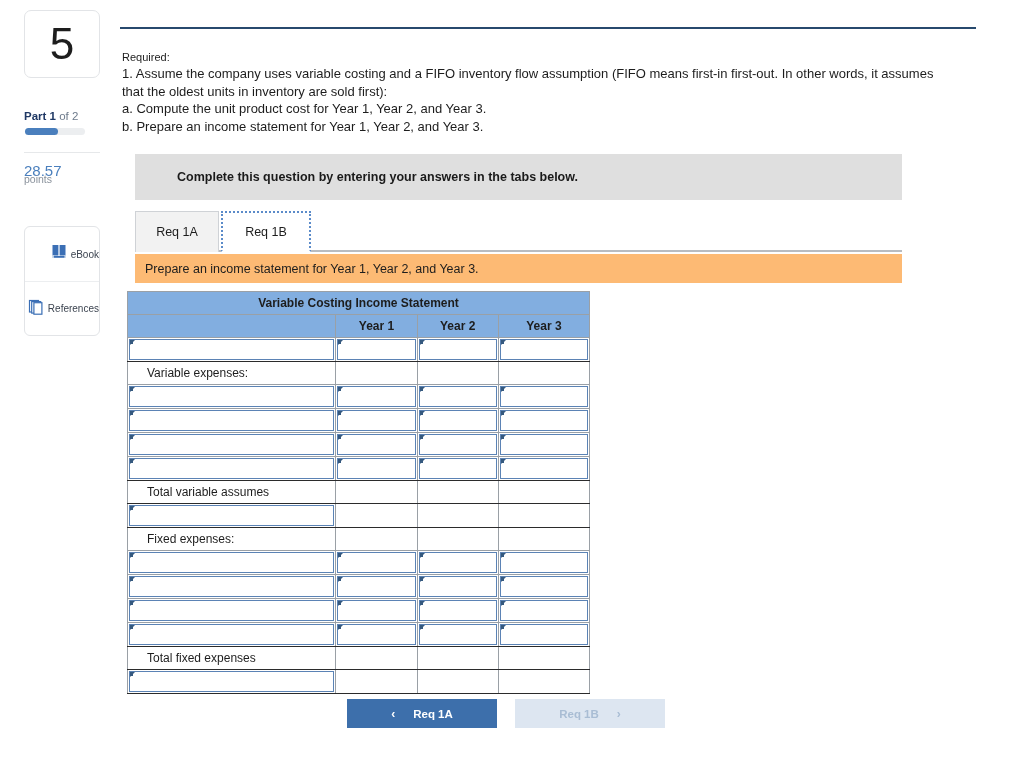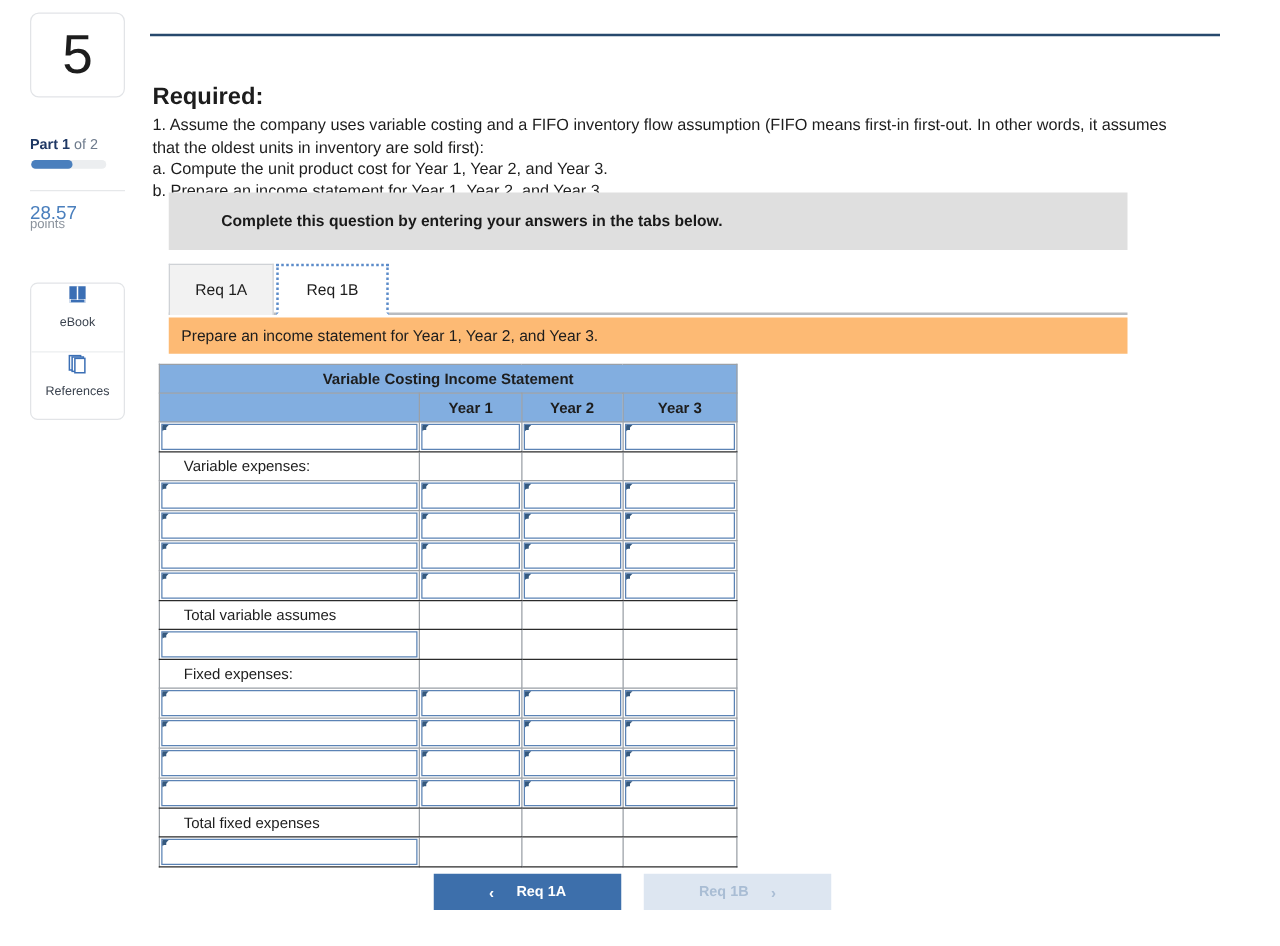--- a/index.html
+++ b/index.html
@@ -42,33 +42,33 @@
 
   .points-val { position: absolute; left: 24px; top: 162px; font-size: 15px; color: #4a7fbd; }
   .points-lbl { position: absolute; left: 24px; top: 173px; font-size: 10.5px; color: #8a929c; }
 
   .tool-box {
     position: absolute; left: 24px; top: 226px;
     width: 76px; border: 1px solid #e2e4e7; border-radius: 6px;
     background: #fff; overflow: hidden;
   }
   .tool-cell {
-    height: 54px; display: flex; flex-direction: column;
-    align-items: center; justify-content: flex-start; gap: 3px; cursor: pointer;
+    height: 54px; display: flex; flex-direction: row;
+    align-items: center; justify-content: flex-end; gap: 3px; cursor: pointer;
   }
   .tool-cell + .tool-cell { border-top: 1px solid #eceef0; }
   .tool-lbl { font-size: 10px; color: #3c4450; }
 
   
   #main { position: absolute; left: 118px; top: 0; width: 906px; height: 757px; }
 
   .top-rule { position: absolute; left: 2px; top: 27px; width: 856px; height: 2px; background: #27496d; }
 
   .req-block { position: absolute; left: 4px; top: 51px; width: 836px; }
-  .req-title { font-size: 19px; font-weight: bold; color: #1d1d1d; margin-bottom: 2px; margin-top: 16px; }
+  .req-title { font-size: 11px; font-weight: normal; color: #1d1d1d; margin-bottom: 2px; }
   .req-line { font-size: 13px; color: #1d1d1d; line-height: 17.5px; }
 
   .gray-bar {
     position: absolute; left: 17px; top: 154px;
     width: 767px; height: 46px;
     background: #dfdfdf; display: flex; align-items: center;
   }
   .gray-bar-text { font-size: 12.5px; font-weight: bold; color: #1a1a1a; padding-left: 42px; }
 
   .tabstrip {

